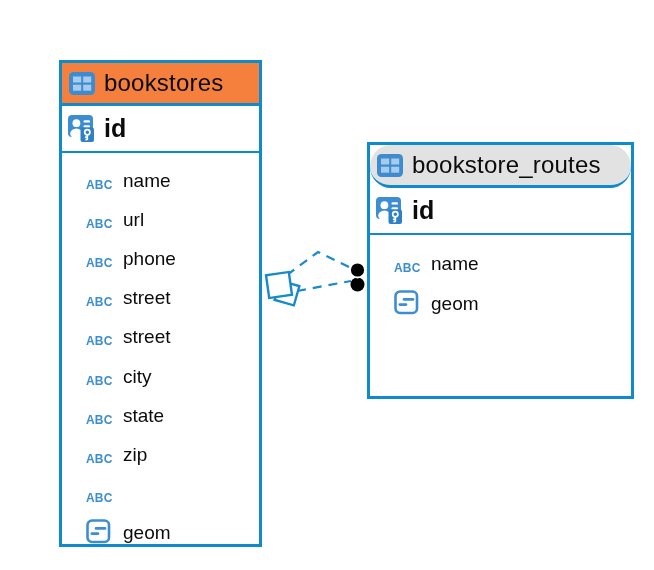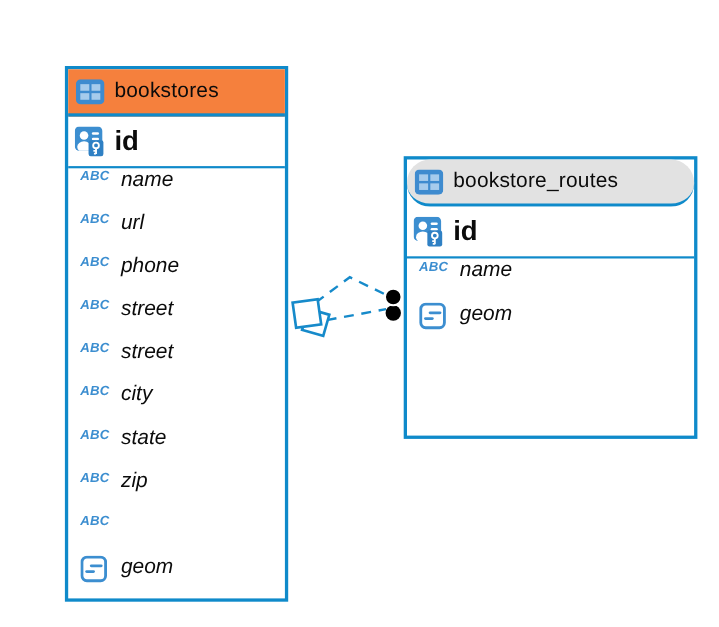--- a/index.html
+++ b/index.html
@@ -10,32 +10,32 @@
   .canvas{position:absolute;inset:0;}
 
   
   .entity{
     position:absolute;box-sizing:border-box;background:#fff;
     border:3px solid #0f8aca;z-index:2;
   }
   .entity-header{
     box-sizing:border-box;display:flex;align-items:center;gap:9px;
     padding-left:7px;border-bottom:3px solid #0f8aca;
-    font-size:19px;color:#0b0b0b;letter-spacing:0.2px;
+    font-size:24px;color:#0b0b0b;letter-spacing:0.2px;
   }
   .hdr-orange{background:#f5803d;}
   .hdr-gray{background:#e2e2e2;border-radius:21px;}
   .pk-row{
     box-sizing:border-box;display:flex;align-items:center;gap:9px;
     padding-left:6px;border-bottom:2px solid #0f8aca;
     font-size:25px;font-weight:bold;color:#0b0b0b;
   }
   .field-row{
-    display:flex;align-items:flex-start;gap:9px;padding-left:11px;
-    font-size:19px;color:#0b0b0b;font-style:italic;
+    display:flex;align-items:flex-end;gap:9px;padding-left:24px;
+    font-size:19px;color:#0b0b0b;
   }
   .bookstores .field-row{height:39.1px;}
   .routes .field-row{height:40px;}
 
   
   .icon{flex:0 0 auto;display:inline-flex;align-items:center;justify-content:center;}
   .abc{
     flex:0 0 auto;width:28px;font-weight:800;font-size:12px;
     color:#3c8ed0;letter-spacing:0.2px;text-align:left;
   }

